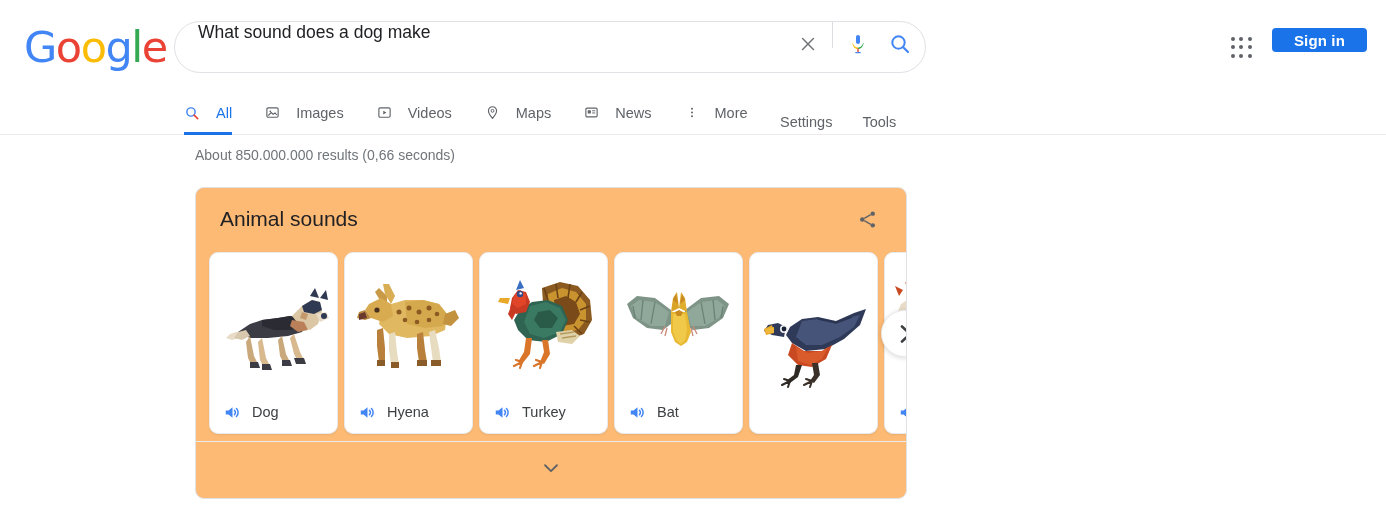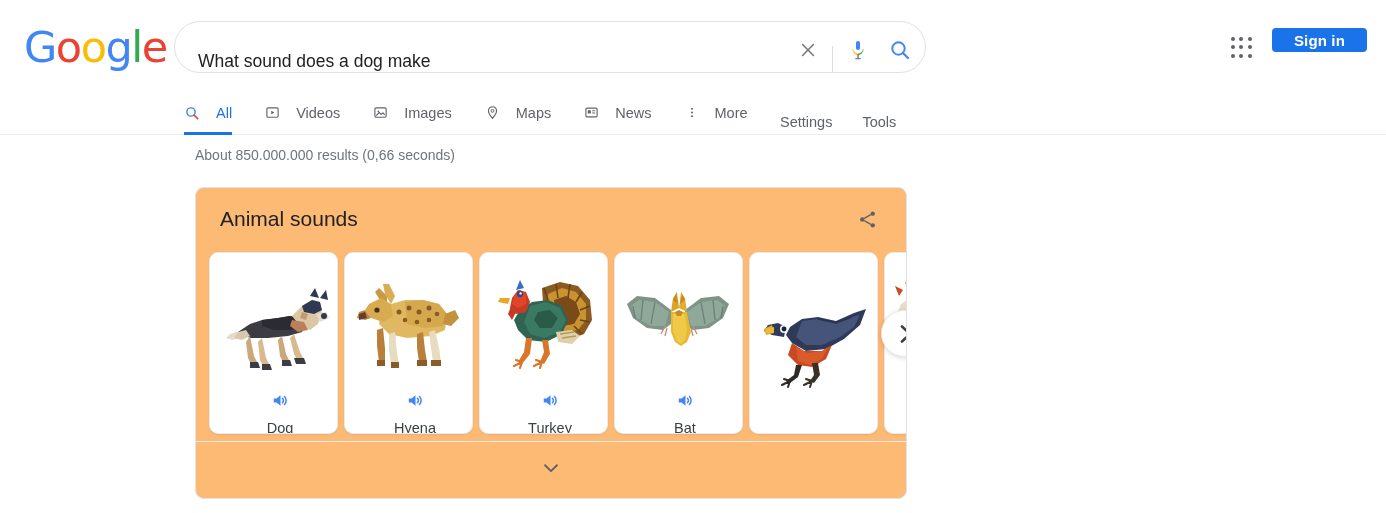--- a/index.html
+++ b/index.html
@@ -30,21 +30,21 @@
   .google-logo span { display: inline-block; }
 
   .searchbar {
     position: absolute;
     left: 174px; top: 21px;
     width: 752px; height: 52px;
     border: 1px solid #dfe1e5;
     border-radius: 26px;
     background: #fff;
     display: flex;
-    align-items: flex-end;
+    align-items: flex-start;
   }
   .search-input-wrap {
     flex: 1;
     padding-left: 23px;
     overflow: hidden;
   }
   .search-input {
     width: 100%;
     border: none;
     outline: none;
@@ -223,21 +223,20 @@
     align-items: center;
     justify-content: center;
     padding: 6px;
   }
   .acard-label {
     height: 42px;
     display: flex;
     align-items: center;
     gap: 10px;
     padding-left: 13px;
-    flex-direction: column;
   }
   .acard-label .lbl {
     font-size: 14.5px;
     color: #3c4043;
     white-space: nowrap;
   }
   .spk { flex: 0 0 auto; display: flex; align-items: center; }
 
   .next-btn {
     position: absolute;
@@ -328,35 +327,35 @@
           <path d="M15.2 15.2 L20.5 20.5" stroke="#EA4335" stroke-width="2.4" stroke-linecap="round"></path>
         </svg>
       </span>
       <span>All</span>
     </div>
 
     <div class="nav-item">
       <span class="nav-icon">
         <svg width="15" height="15" viewBox="0 0 24 24">
           <rect x="3" y="4.5" width="18" height="15" rx="2" fill="none" stroke="#5f6368" stroke-width="1.8"></rect>
-          <path d="M10 9 L15 12 L10 15 Z" fill="#5f6368"></path>
-        </svg>
-      </span>
-      <span>Videos</span>
-    </div>
-
-    <div class="nav-item">
-      <span class="nav-icon">
-        <svg width="15" height="15" viewBox="0 0 24 24">
-          <rect x="3" y="4.5" width="18" height="15" rx="2" fill="none" stroke="#5f6368" stroke-width="1.8"></rect>
           <circle cx="8.5" cy="10" r="1.4" fill="#5f6368"></circle>
           <path d="M5 17 L10 12 L13 15 L16 12.5 L19 16" fill="none" stroke="#5f6368" stroke-width="1.7" stroke-linejoin="round"></path>
         </svg>
       </span>
       <span>Images</span>
+    </div>
+
+    <div class="nav-item">
+      <span class="nav-icon">
+        <svg width="15" height="15" viewBox="0 0 24 24">
+          <rect x="3" y="4.5" width="18" height="15" rx="2" fill="none" stroke="#5f6368" stroke-width="1.8"></rect>
+          <path d="M10 9 L15 12 L10 15 Z" fill="#5f6368"></path>
+        </svg>
+      </span>
+      <span>Videos</span>
     </div>
 
     <div class="nav-item">
       <span class="nav-icon">
         <svg width="15" height="15" viewBox="0 0 24 24">
           <path d="M12 2.8c-3.6 0-6.5 2.9-6.5 6.5 0 4.9 6.5 12 6.5 12s6.5-7.1 6.5-12c0-3.6-2.9-6.5-6.5-6.5z" fill="none" stroke="#5f6368" stroke-width="1.8"></path>
           <circle cx="12" cy="9.3" r="2.3" fill="none" stroke="#5f6368" stroke-width="1.6"></circle>
         </svg>
       </span>
       <span>Maps</span>

